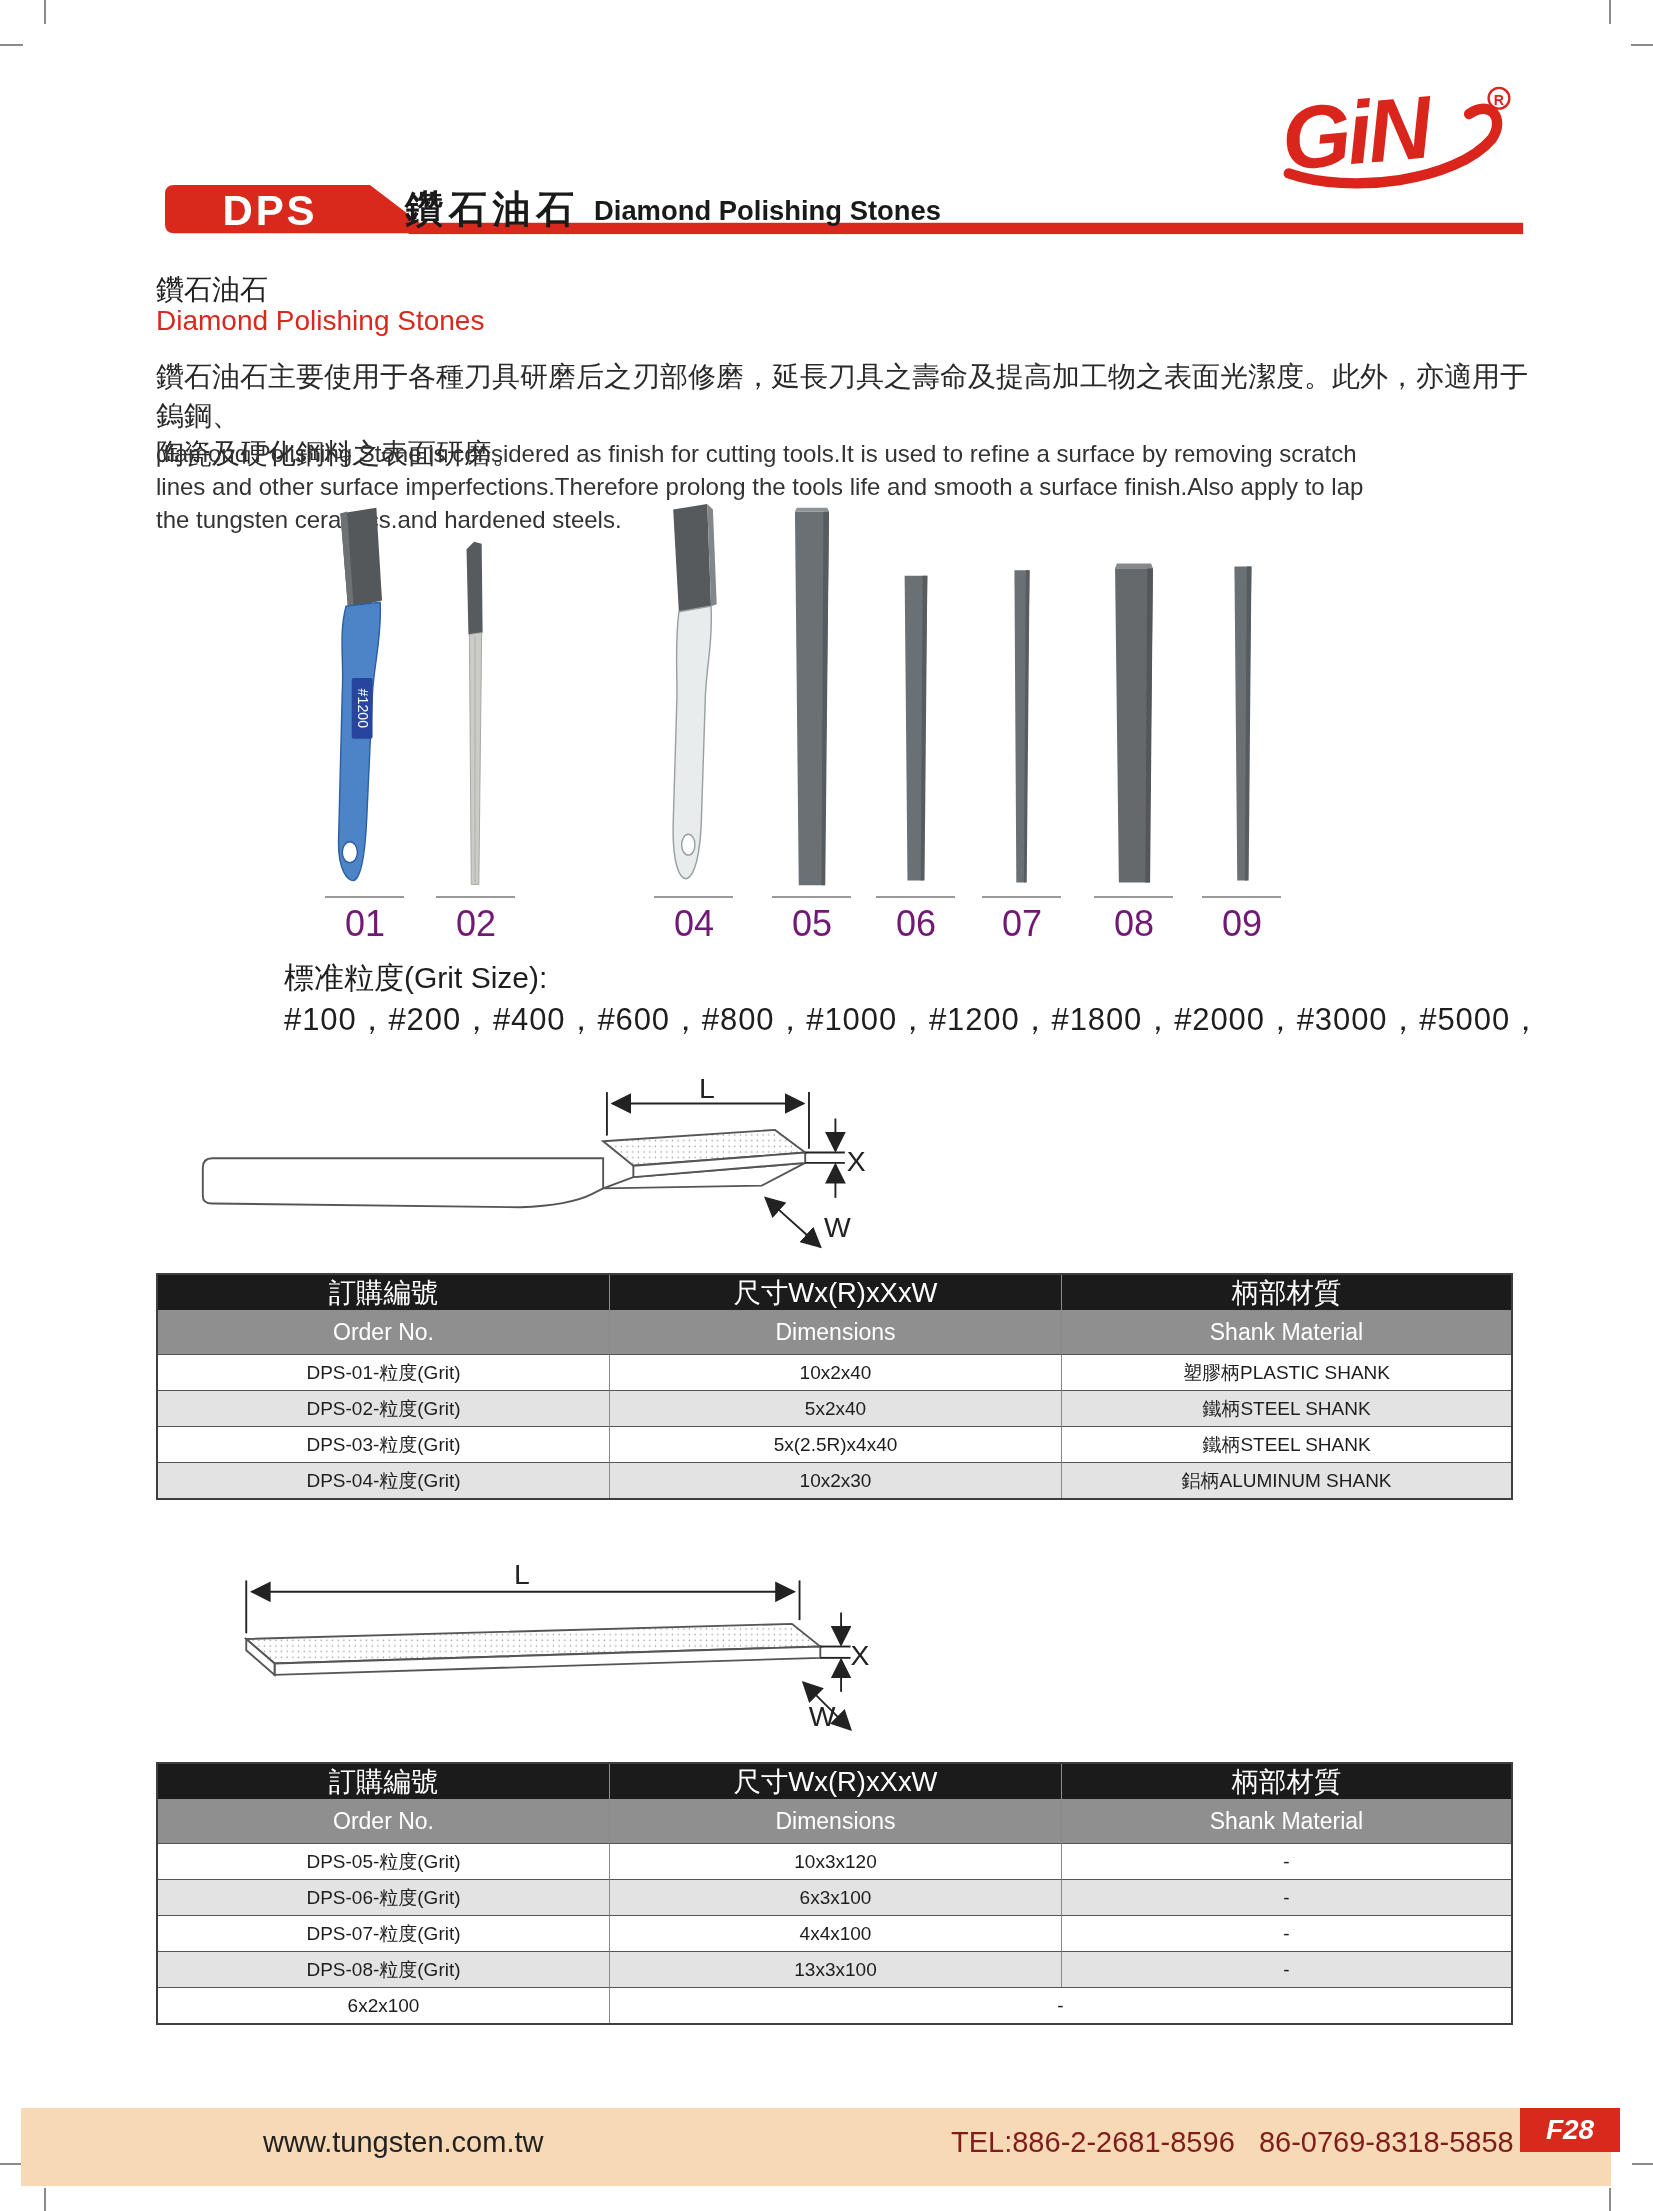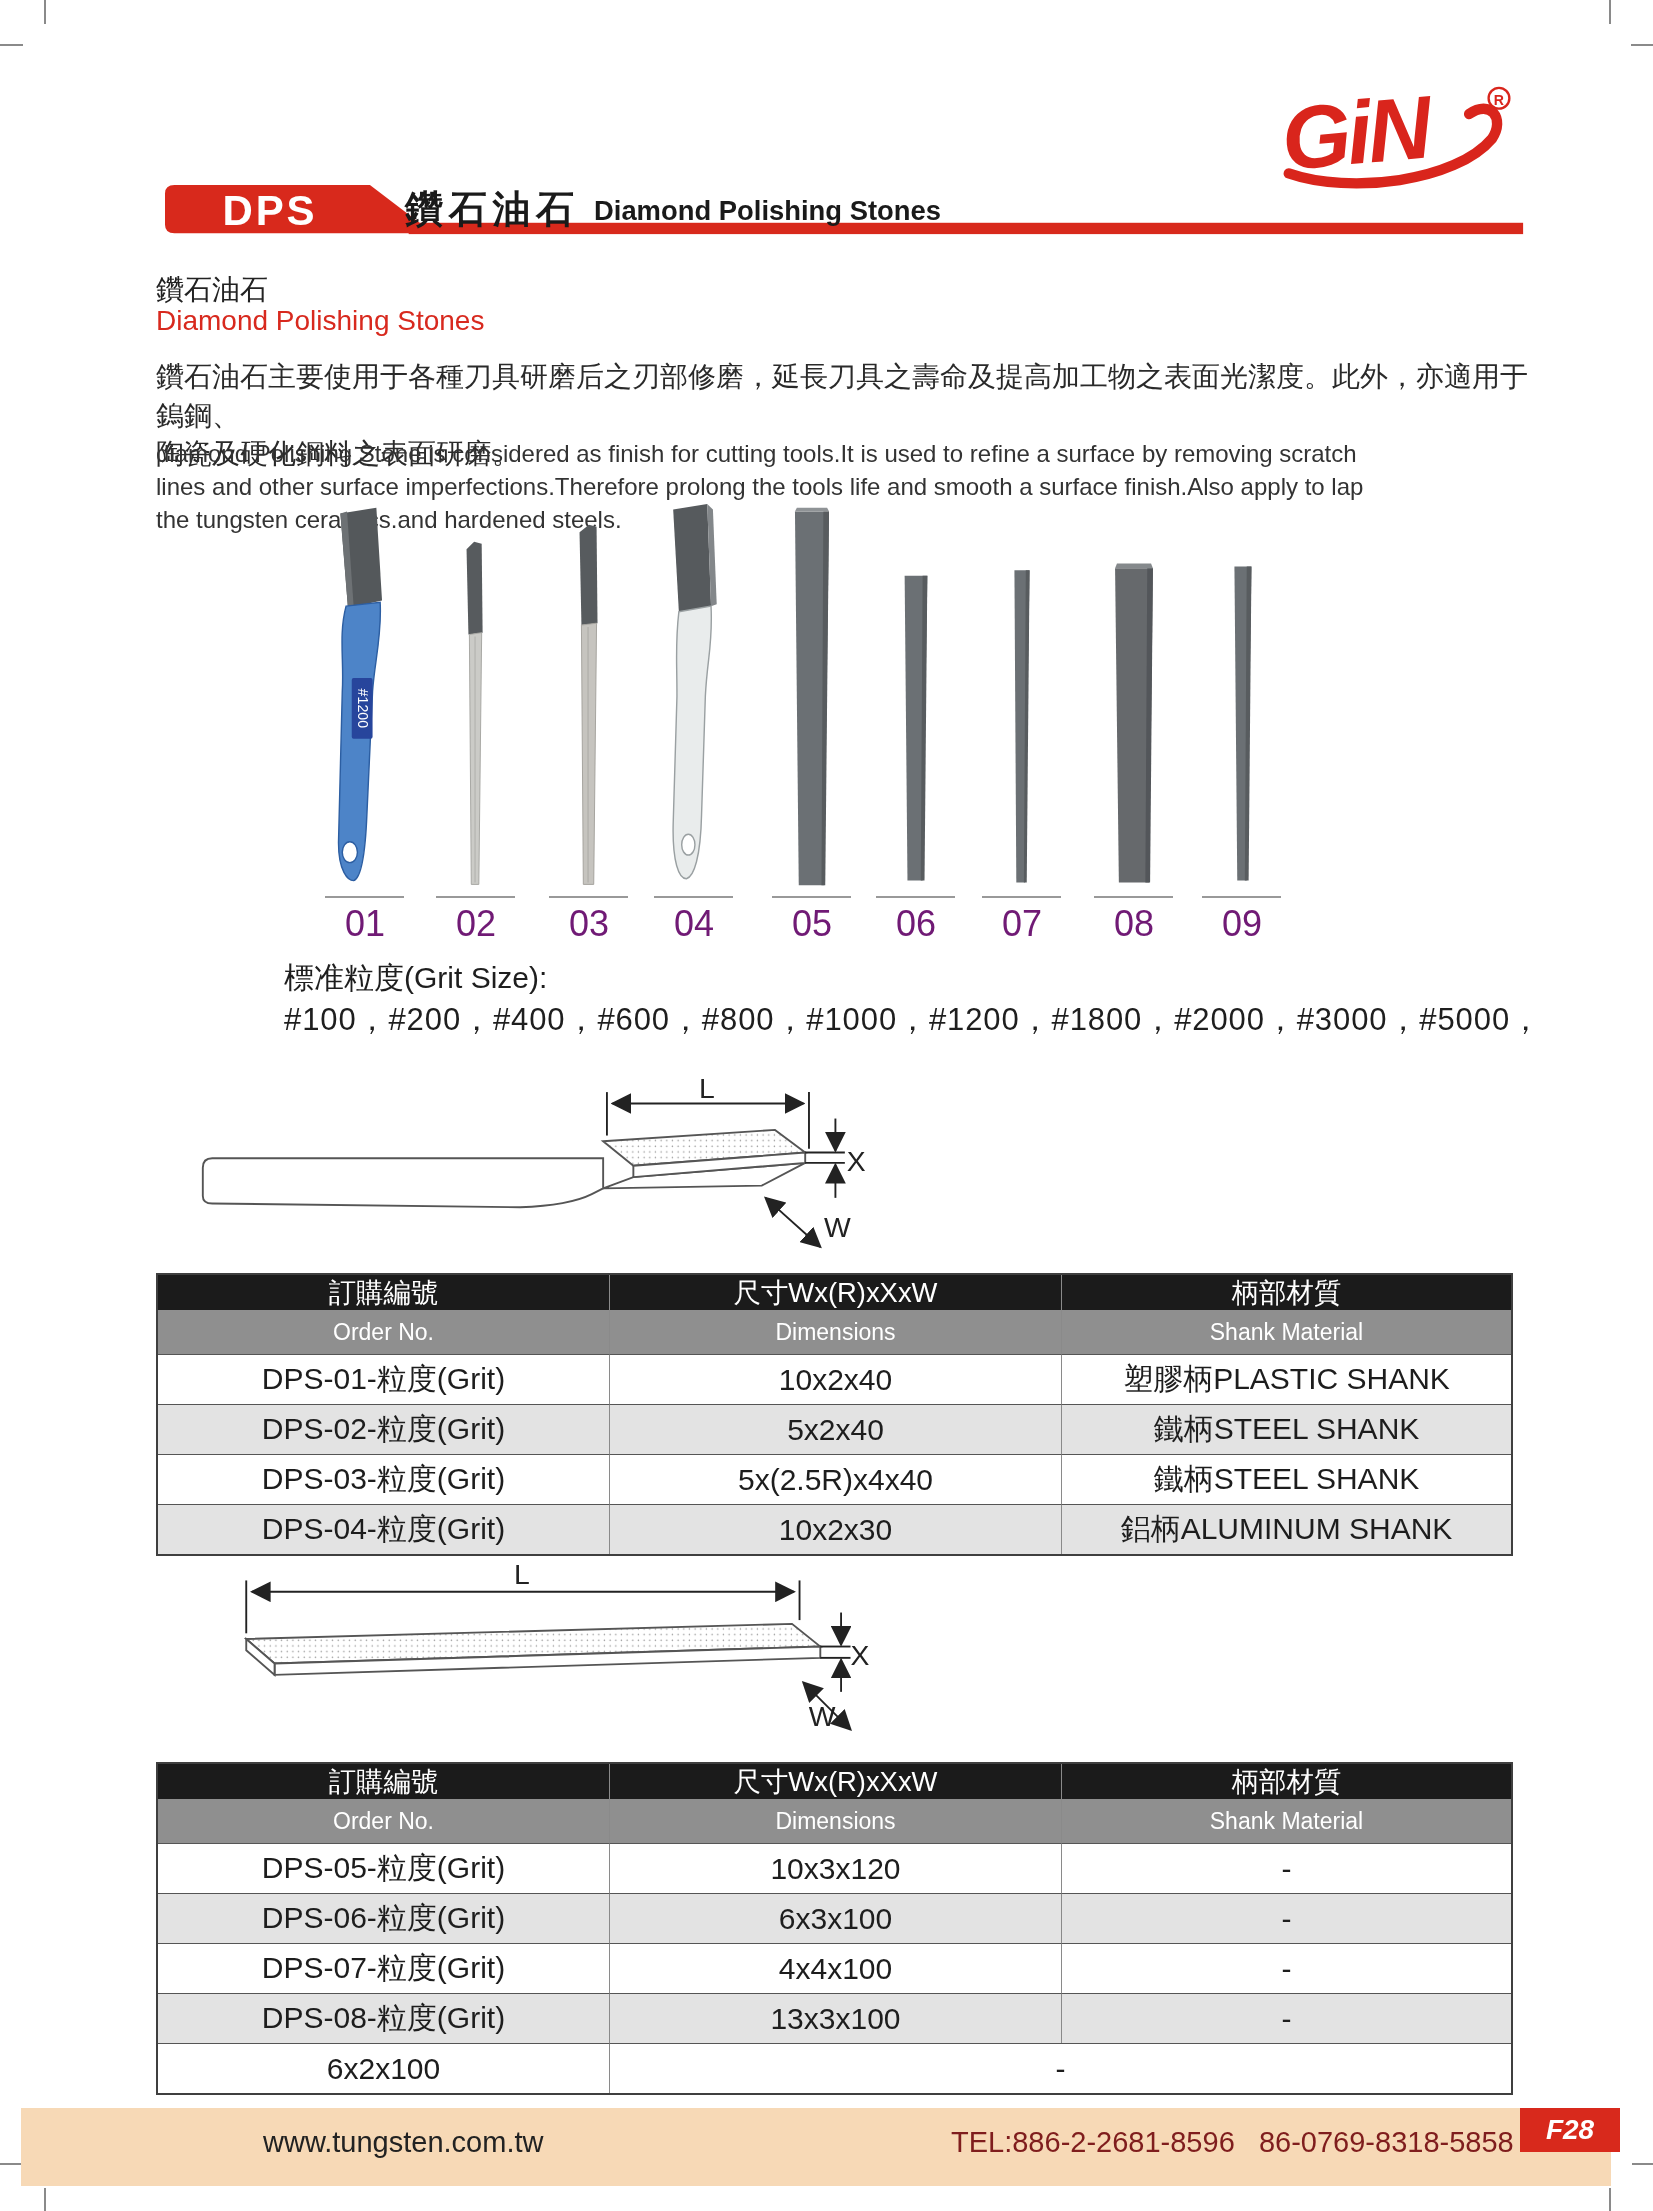--- a/index.html
+++ b/index.html
@@ -37,21 +37,21 @@
 
   
   .tbl{position:absolute;left:156px;width:1357px;border:2.8px solid #3f3f3f;box-sizing:border-box;}
   .tr{display:flex;width:100%;box-sizing:border-box;}
   .td{box-sizing:border-box;display:flex;align-items:center;justify-content:center;
       border-right:1.9px solid #8a8a8a;overflow:hidden;}
   .td:last-child{border-right:none;}
   .c0{width:452px;}.c1{width:452px;}.c2{flex:1;}
   .th1{height:35px;background:#1b1b1b;color:#fff;font-size:27.4px;text-align:right;}
   .th2{height:44px;background:#8f8f8f;color:#fff;font-size:23px;}
-  .dr{height:50px;font-size:30px;color:#1d1d1d;border-top:1.9px solid #555;background:#fff;}
+  .dr{height:36px;font-size:19px;color:#1d1d1d;border-top:1.9px solid #555;background:#fff;}
   .dr.alt{background:#e3e3e3;}
 
   
   .footer-bar{position:absolute;left:21px;top:2108px;width:1590px;height:78px;background:#f7d9b6;}
   .footer-site{position:absolute;left:263px;top:2126px;font-size:29px;color:#222;}
   .footer-tel{position:absolute;left:951px;top:2126px;font-size:29px;color:#7f1d1d;white-space:pre;}
   .page-badge{position:absolute;left:1520px;top:2108px;width:100px;height:44px;background:#d8291c;
       display:flex;align-items:center;justify-content:center;}
   .page-badge span{color:#fff;font-size:28px;font-weight:bold;font-style:italic;}
 </style>
@@ -112,29 +112,20 @@
   <div class="product" style="left:423px;">
     <svg width="106" height="390" viewBox="0 0 112 412">
       <polygon points="46,50 54,42 62,44 63,138 48,140" fill="#575b5e"></polygon>
       <polygon points="49,140 62,138 59,404 51,404" fill="#cbcbc7" stroke="#a5a5a1" stroke-width="1"></polygon>
       <line x1="55" y1="142" x2="55" y2="402" stroke="#b7b7b3" stroke-width="1.5"></line>
     </svg>
     <div class="prod-line"></div>
     <div class="prod-no">02</div>
   </div>
 
-  <div class="product" style="left:536px;">
-    <svg width="106" height="390" viewBox="0 0 112 412">
-      <polygon points="46,32 56,24 64,26 65,128 48,130" fill="#575b5e"></polygon>
-      <polygon points="48,130 64,128 61,404 50,404" fill="#c6c4bf" stroke="#a3a19c" stroke-width="1"></polygon>
-      <line x1="55" y1="132" x2="55" y2="402" stroke="#b3b1ac" stroke-width="1.5"></line>
-    </svg>
-    <div class="prod-line"></div>
-    <div class="prod-no">03</div>
-  </div>
 
   <div class="product" style="left:641px;">
     <svg width="106" height="390" viewBox="0 0 112 412">
       <polygon points="34,8 70,2 74,110 40,116" fill="#565a5d"></polygon>
       <polygon points="70,2 76,8 80,108 74,110" fill="#83878a"></polygon>
       <path d="M40,116 L74,110 C76,150 70,165 68,205 L64,330 C63,375 56,396 48,398 C40,398 33,380 34,340 L38,205 C38,165 36,150 40,116 Z" fill="#e9ecec" stroke="#9aa0a2" stroke-width="1.5"></path>
       <ellipse cx="50" cy="362" rx="7" ry="11" fill="#ffffff" stroke="#9aa0a2" stroke-width="1.5"></ellipse>
     </svg>
     <div class="prod-line"></div>
     <div class="prod-no">04</div>

